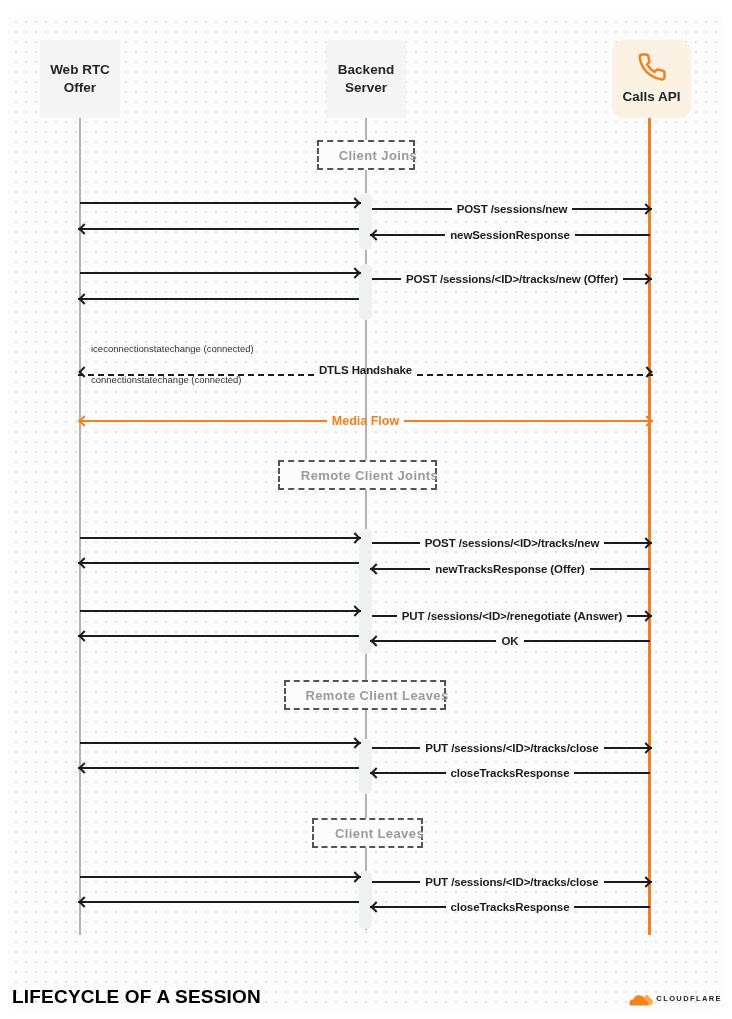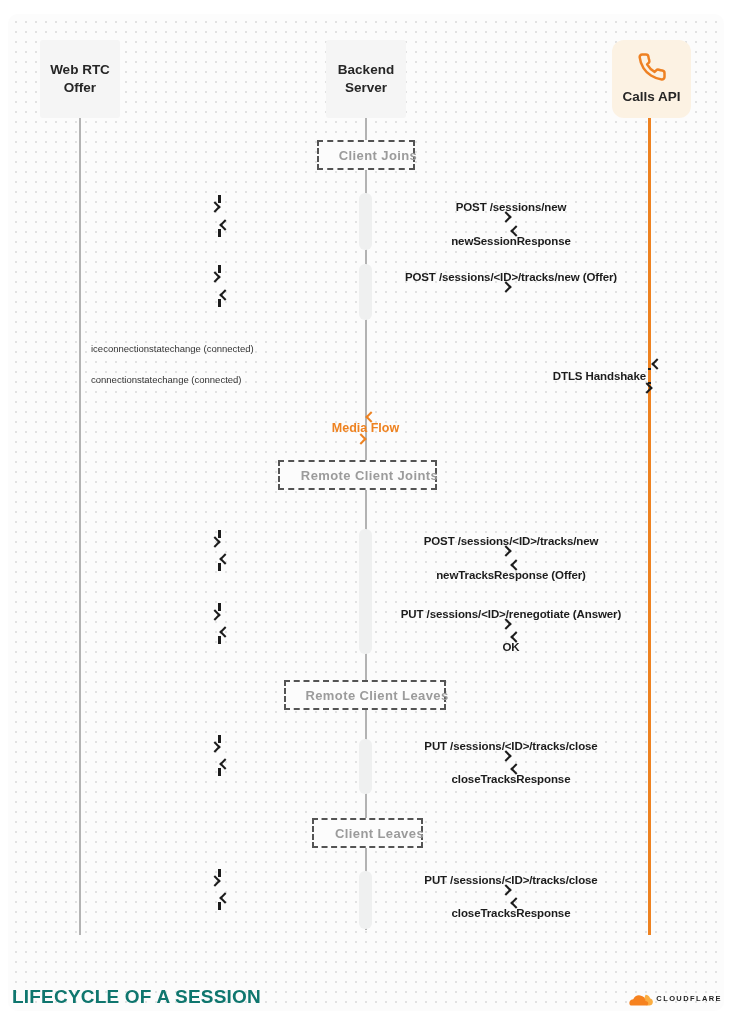--- a/index.html
+++ b/index.html
@@ -33,33 +33,33 @@
   
   .bar{position:absolute;left:359px;width:13px;background:#eff0f0;border-radius:6px;}
   
   .step{
     position:absolute;height:30px;background:var(--canvas-bg);
     border:2px dashed #545454;
     display:flex;align-items:center;justify-content:center;
     color:#9b9b9b;font-size:13px;font-weight:600;letter-spacing:.4px;white-space:nowrap;padding-left:24px;
   }
   
-  .m{position:absolute;height:16px;display:flex;align-items:center;flex-direction:column;}
+  .m{position:absolute;height:16px;display:flex;align-items:center;}
   .m .ln{flex:1 1 auto;min-width:3px;height:2.5px;background:var(--ink);}
   .m .lbl{flex:0 0 auto;white-space:nowrap;font-weight:700;font-size:11.5px;letter-spacing:-.1px;color:var(--ink);padding:0 5px;}
   .ch{flex:0 0 auto;width:8px;height:8px;border-top:2.6px solid var(--ink);border-right:2.6px solid var(--ink);}
   .ch.r{transform:rotate(45deg);margin-left:-10px;}
   .ch.l{transform:rotate(-135deg);margin-right:-10px;}
   .m.dashed .ln{background:transparent;height:0;border-top:2.6px dashed var(--ink);}
   .m.orange .ln{background:var(--orange);}
   .m.orange .ch{border-color:var(--orange);}
   .m.orange .lbl{color:var(--orange);font-size:12.5px;letter-spacing:0;}
   .sub{position:absolute;font-size:9.5px;color:#333333;white-space:nowrap;}
   
-  .title{position:absolute;left:12px;top:986px;font-size:19px;font-weight:700;letter-spacing:.2px;color:#0f766e;}
+  .title{position:absolute;left:12px;top:986px;font-size:19px;font-weight:700;letter-spacing:.2px;color:#000000;}
   .logo{position:absolute;right:10px;top:990px;display:flex;align-items:center;gap:3px;}
   .logo .word{font-size:7.5px;font-weight:700;letter-spacing:1.4px;color:#222222;}
 </style>
 </head>
 <body>
 
 <div class="frame">
   <div class="canvas"></div>
 
   <div class="lifeline" style="left:79px;top:118px;height:817px;"></div>

